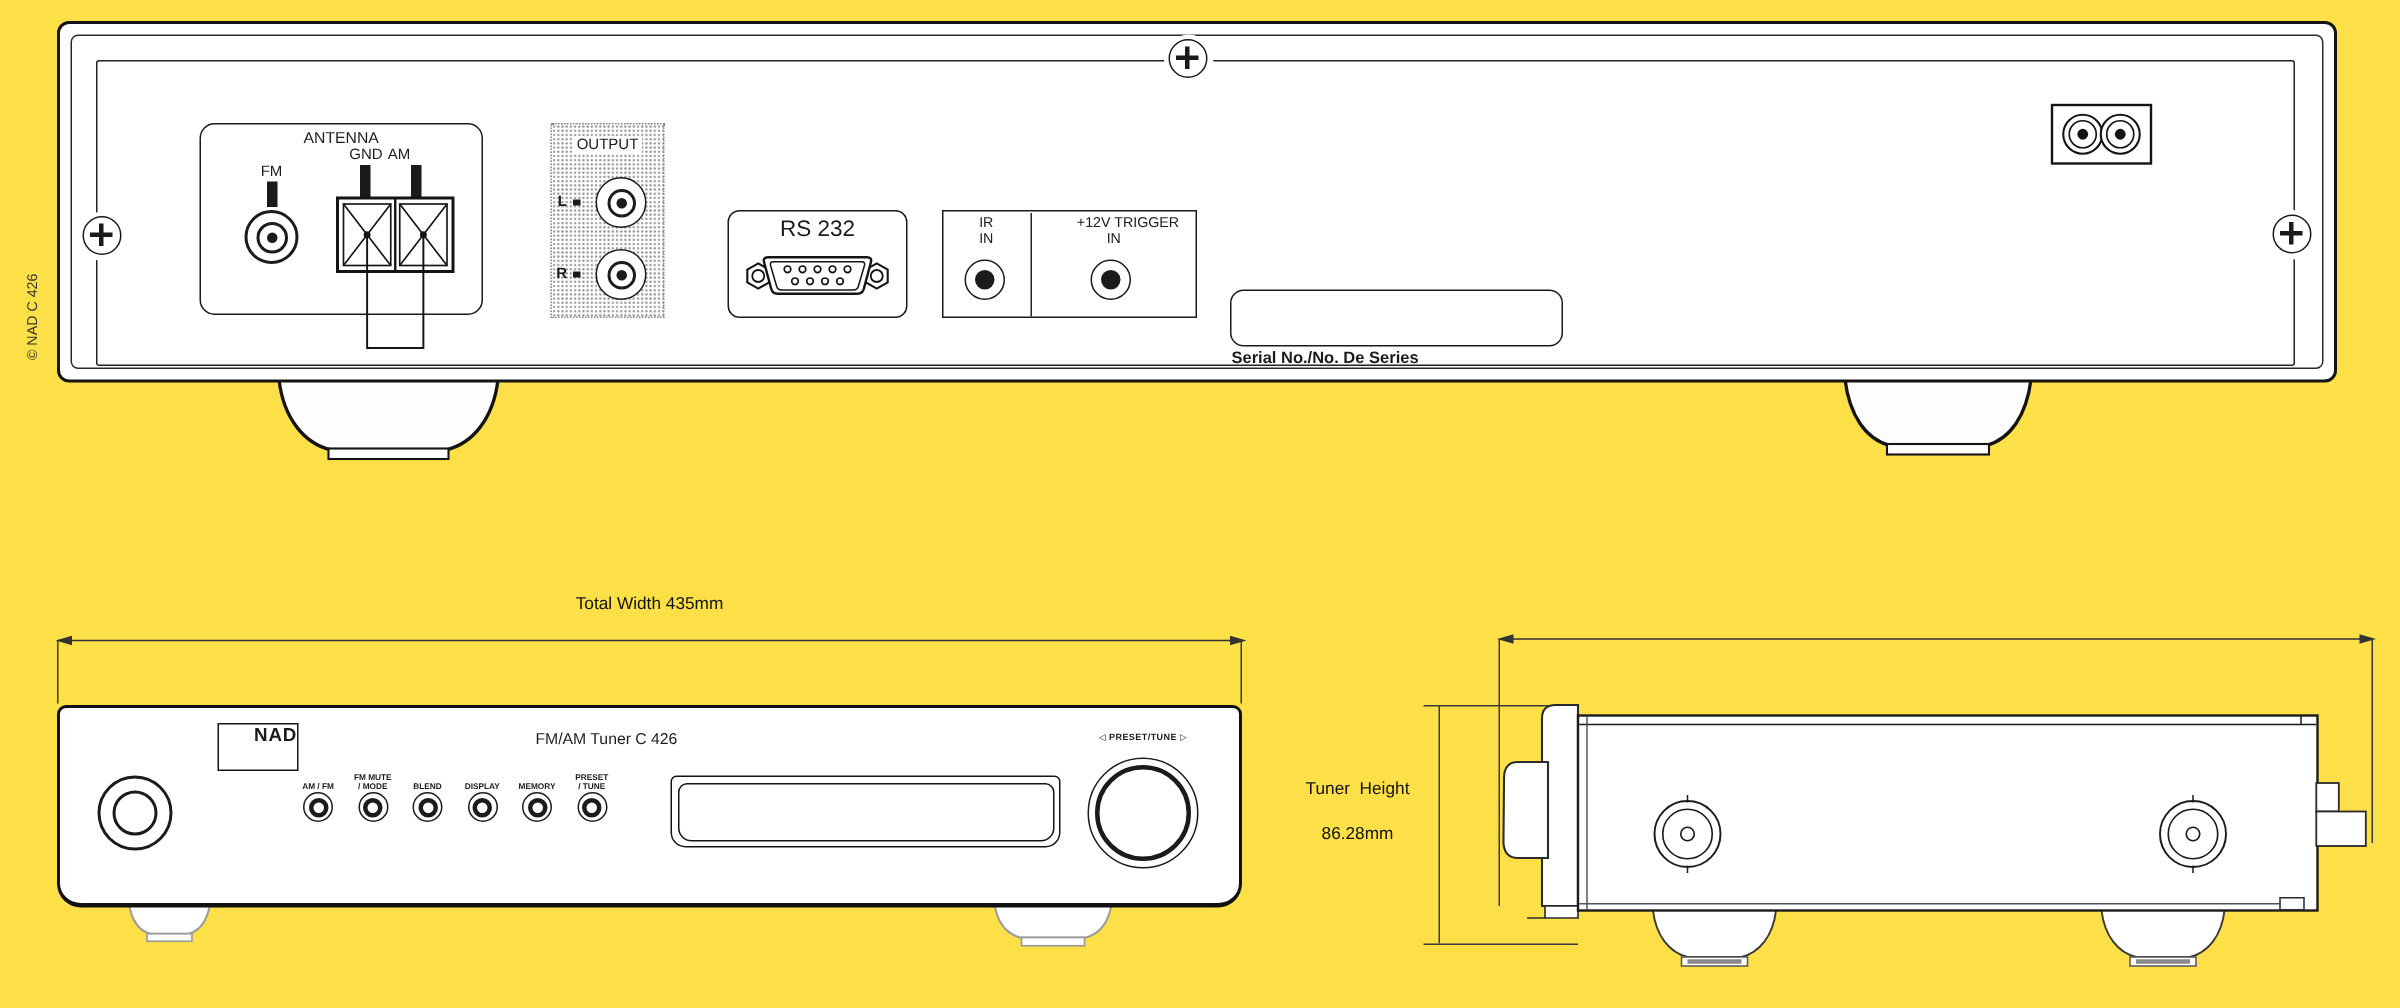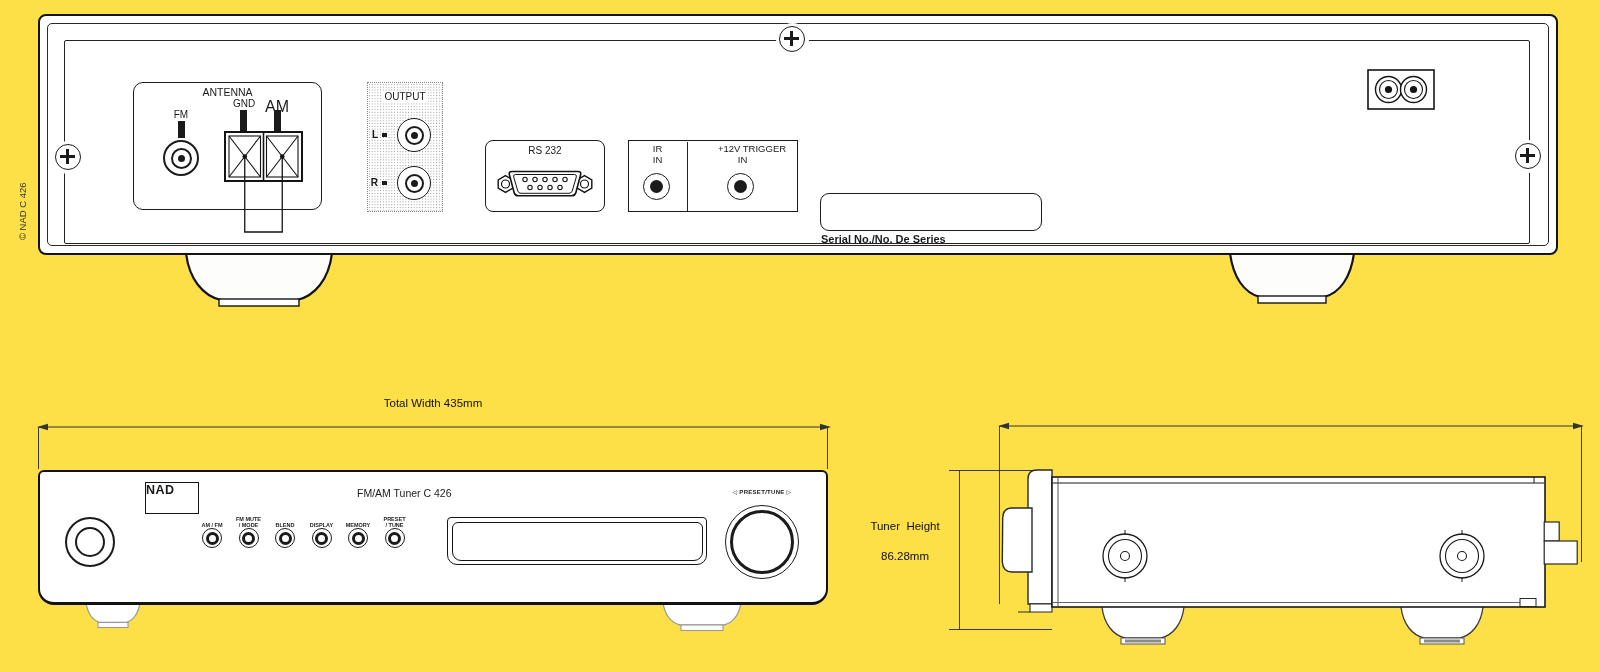--- a/index.html
+++ b/index.html
@@ -60,21 +60,21 @@
     </div>
 
     <div class="bx" style="left:133px;top:82px;width:189px;height:128px;border-radius:10px"></div>
     <div class="lbl" style="left:133px;top:87px;width:189px;font-size:10.5px">ANTENNA</div>
     <div class="lbl" style="left:161px;top:109px;width:40px;font-size:10px">FM</div>
     <div class="fill" style="left:177.5px;top:121px;width:7px;height:17px"></div>
     <div class="ci" style="left:163px;top:140px;width:36px;height:36px"></div>
     <div class="ci" style="left:170.5px;top:147.5px;width:21px;height:21px"></div>
     <div class="dot" style="left:177.5px;top:154.5px;width:7px;height:7px"></div>
     <div class="lbl" style="left:223px;top:98px;width:42px;font-size:10px">GND</div>
-    <div class="lbl" style="left:256px;top:98px;width:42px;font-size:16px">AM</div>
+    <div class="lbl" style="left:245px;top:98px;width:42px;font-size:10px">AM</div>
     <div class="fill" style="left:240px;top:110px;width:7px;height:23px"></div>
     <div class="fill" style="left:274px;top:110px;width:7px;height:23px"></div>
     <svg style="left:224px;top:131px" width="80" height="106" viewBox="0 0 80 106">
       <rect x="1" y="1" width="77" height="49" fill="#fff" stroke="#141414" stroke-width="2"></rect>
       <line x1="39.5" y1="1" x2="39.5" y2="50" stroke="#141414" stroke-width="1.6"></line>
       <rect x="5" y="5" width="31.5" height="41" fill="none" stroke="#141414" stroke-width="1.1"></rect>
       <rect x="42.5" y="5" width="31.5" height="41" fill="none" stroke="#141414" stroke-width="1.1"></rect>
       <path d="M5,5 L36.5,46 M36.5,5 L5,46 M42.5,5 L74,46 M74,5 L42.5,46" stroke="#141414" stroke-width="1.1" fill="none"></path>
       <circle cx="20.75" cy="25.5" r="2.3" fill="#141414"></circle>
       <circle cx="58.25" cy="25.5" r="2.3" fill="#141414"></circle>
@@ -89,21 +89,21 @@
     <div class="ci" style="left:397px;top:118px;width:34px;height:34px;border-width:1.7px"></div>
     <div class="ci" style="left:404.5px;top:125.5px;width:19px;height:19px;border-width:2.3px"></div>
     <div class="dot" style="left:410.5px;top:131.5px;width:7px;height:7px"></div>
     <div class="lbl" style="left:362px;top:177px;width:16px;font-size:10px;font-weight:bold;text-align:right">R</div>
     <div class="fill" style="left:381.5px;top:180.5px;width:5px;height:4.5px"></div>
     <div class="ci" style="left:397px;top:166px;width:34px;height:34px;border-width:1.7px"></div>
     <div class="ci" style="left:404.5px;top:173.5px;width:19px;height:19px;border-width:2.3px"></div>
     <div class="dot" style="left:410.5px;top:179.5px;width:7px;height:7px"></div>
 
     <div class="bx" style="left:485px;top:140px;width:120px;height:72px;border-radius:8px"></div>
-    <div class="lbl" style="left:485px;top:145px;width:120px;font-size:10px">RS 232</div>
+    <div class="lbl" style="left:485px;top:145px;width:120px;font-size:15px">RS 232</div>
     <svg style="left:497px;top:166px" width="96" height="38" viewBox="0 0 96 38">
       <polygon points="8.5,9.6 15.8,13.8 15.8,22.2 8.5,26.4 1.2,22.2 1.2,13.8" fill="#fff" stroke="#141414" stroke-width="1.4"></polygon>
       <circle cx="8.5" cy="18" r="4" fill="#fff" stroke="#141414" stroke-width="1.2"></circle>
       <polygon points="87.5,9.6 94.8,13.8 94.8,22.2 87.5,26.4 80.2,22.2 80.2,13.8" fill="#fff" stroke="#141414" stroke-width="1.4"></polygon>
       <circle cx="87.5" cy="18" r="4" fill="#fff" stroke="#141414" stroke-width="1.2"></circle>
       <path d="M15,5.5 L81,5.5 Q84.5,5.5 83.6,8.8 L78.9,26.5 Q78,29.8 74.6,29.8 L21.4,29.8 Q18,29.8 17.1,26.5 L12.4,8.8 Q11.5,5.5 15,5.5 Z" fill="#fff" stroke="#141414" stroke-width="1.6"></path>
       <path d="M18.5,8.5 L77.5,8.5 Q80,8.5 79.3,11 L75.2,25 Q74.5,27.3 72,27.3 L24,27.3 Q21.5,27.3 20.8,25 L16.7,11 Q16,8.5 18.5,8.5 Z" fill="none" stroke="#141414" stroke-width="1"></path>
       <g fill="#fff" stroke="#141414" stroke-width="1.1">
         <circle cx="28" cy="13.5" r="2.2"></circle>
           <circle cx="38" cy="13.5" r="2.2"></circle>
@@ -157,21 +157,21 @@
       <path d="M2,0 C4,11 9,17.5 16,19.5 L42,19.5 C49,17.5 54,11 56,0" fill="#fff" stroke="#9a9a9a" stroke-width="1.3"></path>
       <rect x="14" y="19.5" width="30" height="5" fill="#fff" stroke="#9a9a9a" stroke-width="1.1"></rect>
     </svg>
     <svg style="left:660px;top:223px" width="84" height="30" viewBox="0 0 84 30">
       <path d="M3,0 C5,12 11,19.5 20,22 L64,22 C73,19.5 79,12 81,0" fill="#fff" stroke="#9a9a9a" stroke-width="1.3"></path>
       <rect x="21" y="22" width="42" height="5.5" fill="#fff" stroke="#9a9a9a" stroke-width="1.1"></rect>
     </svg>
 
     <div class="abs" style="left:38px;top:90px;width:790px;height:135px;background:#fff;border:2px solid #111;border-bottom-width:3.5px;border-radius:6px 6px 16px 16px"></div>
 
-    <div class="abs" style="left:145px;top:102px;width:54px;height:32px;border:1.8px solid #141414;text-align:left;font-weight:bold;font-size:12.5px;letter-spacing:0.5px;line-height:15px">NAD</div>
+    <div class="abs" style="left:145px;top:102px;width:54px;height:32px;border:1.8px solid #141414;text-align:right;font-weight:bold;font-size:12.5px;letter-spacing:0.5px;line-height:15px">NAD</div>
     <div class="abs" style="left:357px;top:107px;width:220px;font-size:10.5px;white-space:nowrap">FM/AM Tuner C 426</div>
 
     <div class="ci" style="left:65px;top:137px;width:50px;height:50px;border-width:2.3px"></div>
     <div class="ci" style="left:75px;top:147px;width:30px;height:30px;border-width:2.3px"></div>
 
     <div class="abs" style="left:194px;top:135px;width:36px;height:46px">
       <div class="btnlbl abs" style="left:0;top:0;width:36px;height:13px">
         <div>AM / FM</div>
         <div></div>
       </div>

